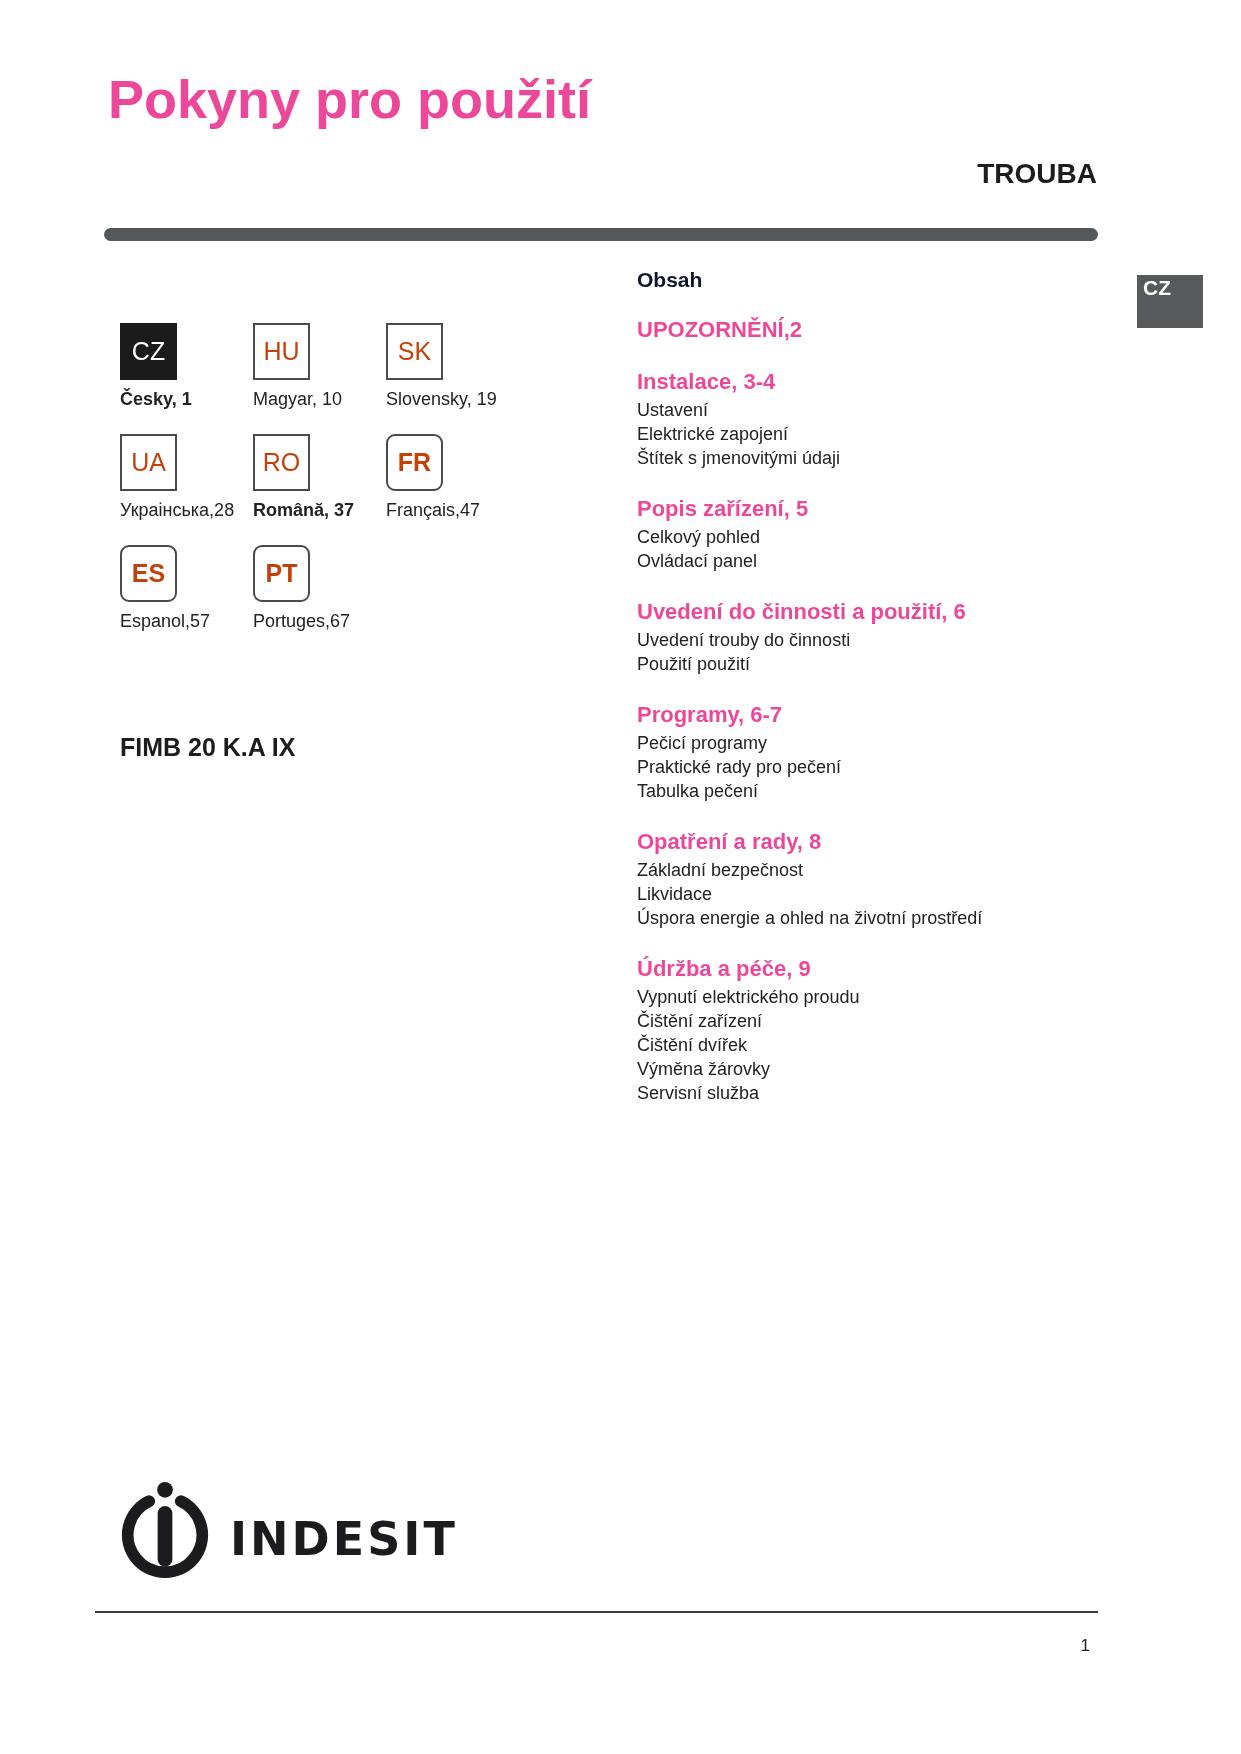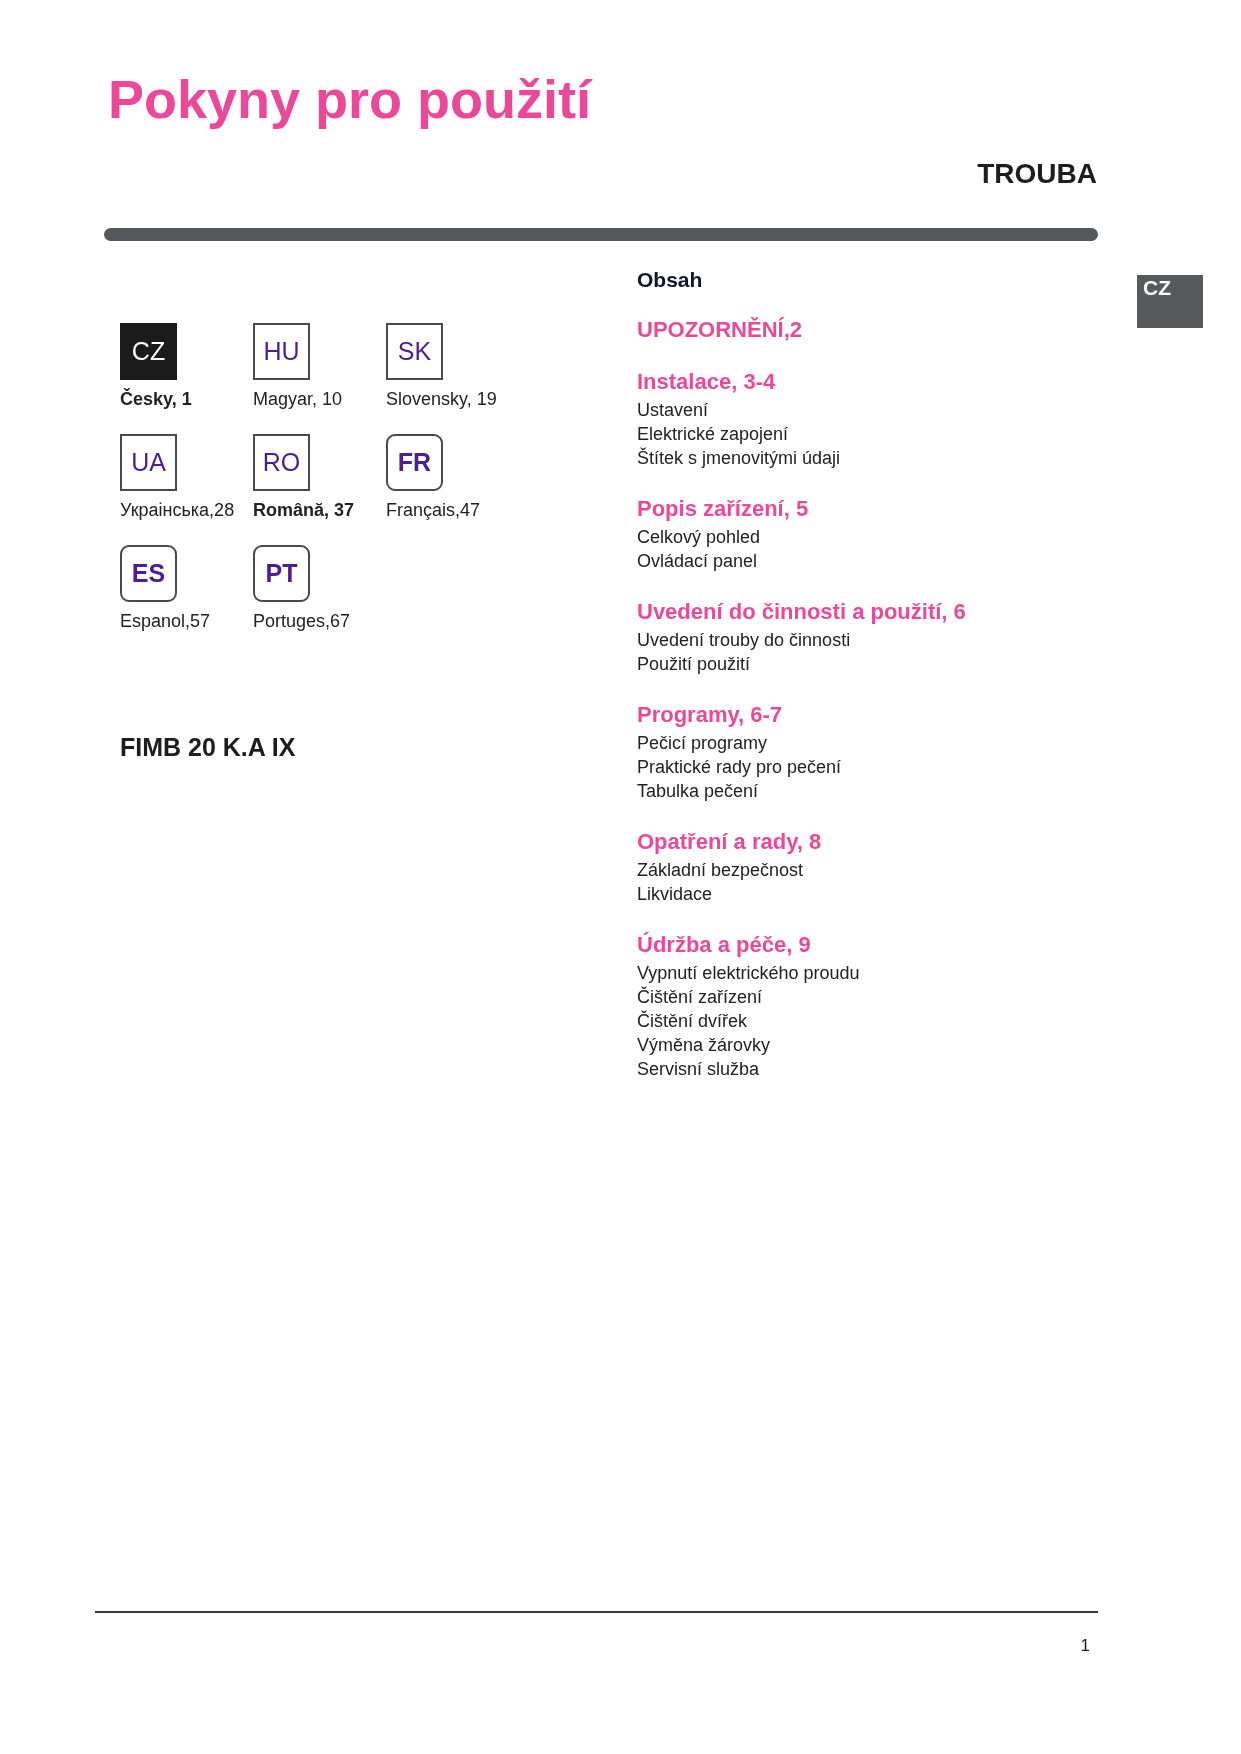--- a/index.html
+++ b/index.html
@@ -62,21 +62,21 @@
     width: 420px;
     display: grid;
     grid-template-columns: 133px 133px 133px;
     row-gap: 0;
   }
   .lang-cell { height: 111px; }
   .lang-box {
     width: 57px; height: 57px;
     border: 2px solid #4a4a4a;
     background: #ffffff;
-    color: #4c1d95;
+    color: #c2410c;
     display: flex;
     align-items: center;
     justify-content: center;
     font-size: 25px;
   }
   .lang-box.box-dark {
     background: #1b1b1b;
     border-color: #1b1b1b;
     color: #ffffff;
   }
@@ -235,29 +235,38 @@
       <div class="toc-heading">Programy, 6-7</div>
       <div class="toc-item">Pečicí programy</div>
       <div class="toc-item">Praktické rady pro pečení</div>
       <div class="toc-item">Tabulka pečení</div>
     </div>
 
     <div class="toc-section">
       <div class="toc-heading">Opatření a rady, 8</div>
       <div class="toc-item">Základní bezpečnost</div>
       <div class="toc-item">Likvidace</div>
+      <div class="toc-item">Úspora energie a ohled na životní prostředí</div>
     </div>
 
     <div class="toc-section">
       <div class="toc-heading">Údržba a péče, 9</div>
       <div class="toc-item">Vypnutí elektrického proudu</div>
       <div class="toc-item">Čištění zařízení</div>
       <div class="toc-item">Čištění dvířek</div>
       <div class="toc-item">Výměna žárovky</div>
       <div class="toc-item">Servisní služba</div>
     </div>
   </div>
 
+  <div class="brand">
+    <svg class="brand-icon" viewBox="0 0 100 100" xmlns="http://www.w3.org/2000/svg" aria-hidden="true">
+      <path d="M 33.9 20.6 A 38 38 0 1 0 66.1 20.6" fill="none" stroke="#1c1c1e" stroke-width="12" stroke-linecap="round"></path>
+      <circle cx="50" cy="9" r="8" fill="#1c1c1e"></circle>
+      <line x1="50" y1="33" x2="50" y2="80" stroke="#1c1c1e" stroke-width="15" stroke-linecap="round"></line>
+    </svg>
+    <div class="brand-word">INDESIT</div>
+  </div>
 
   <div class="footer-rule"></div>
   <div class="page-number">1</div>
 
 </div>
 
 </body></html>

